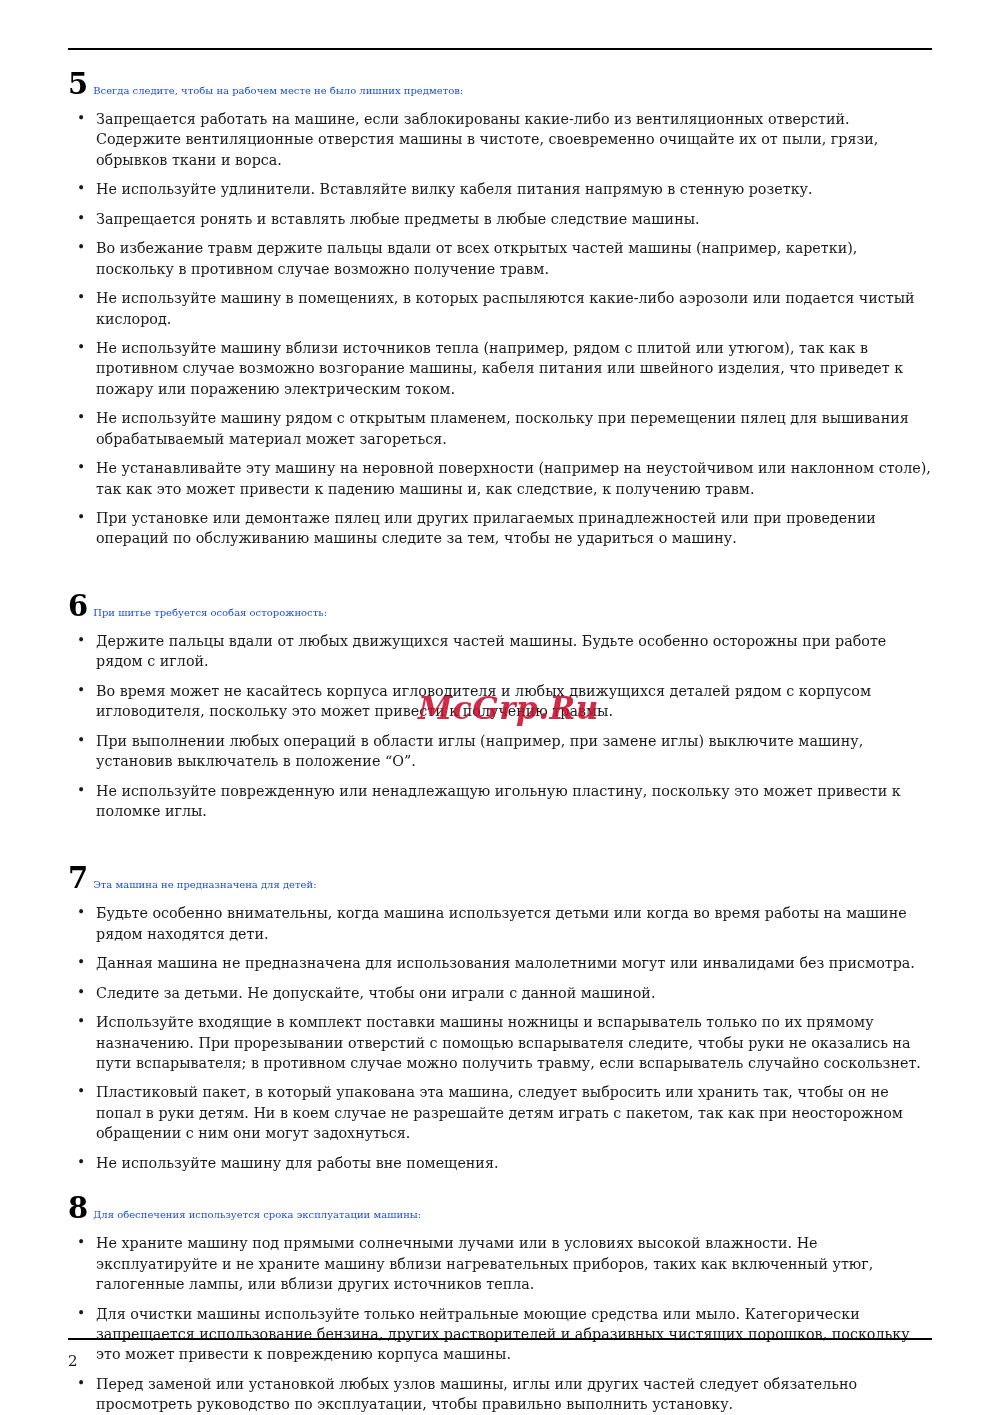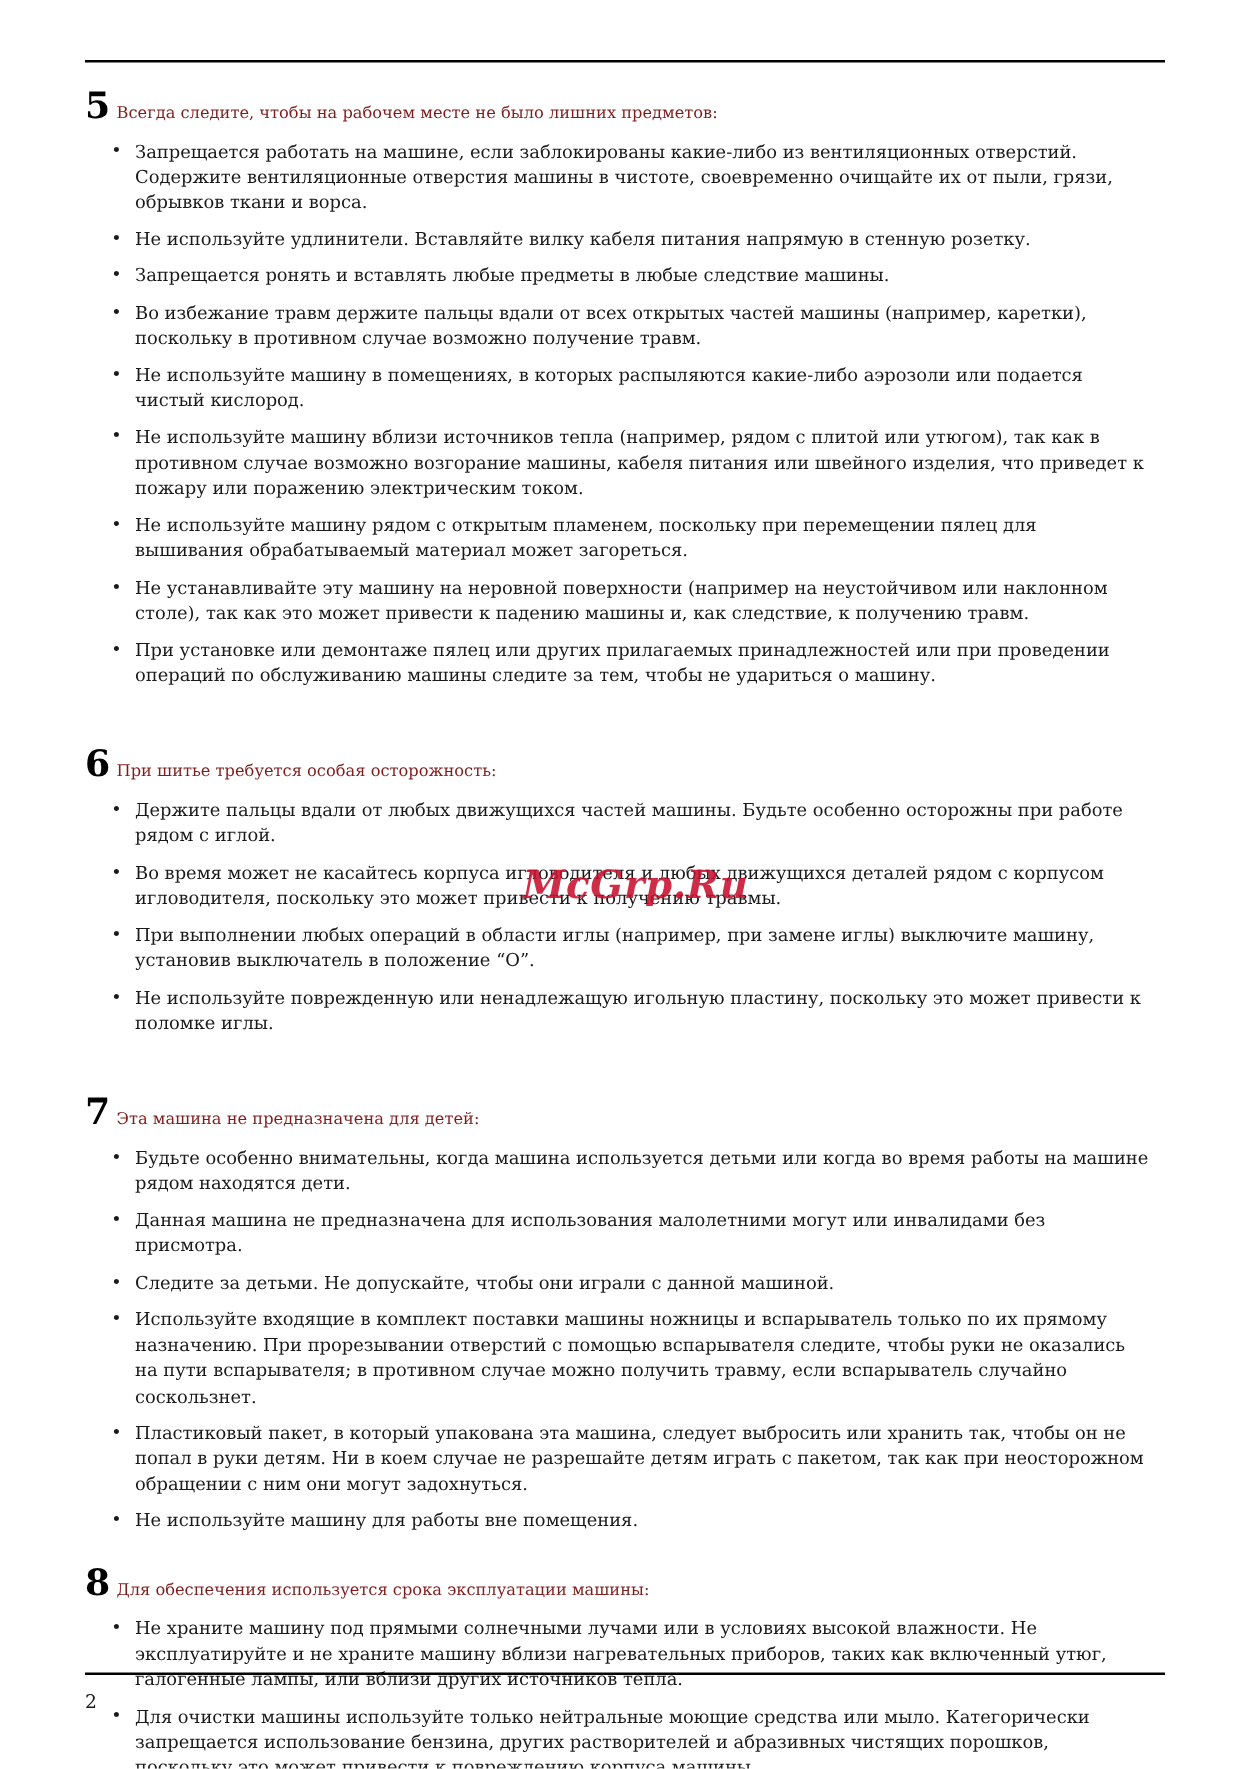--- a/index.html
+++ b/index.html
@@ -52,27 +52,27 @@
   }
   .sec-num {
     font-family: "DejaVu Serif", "Liberation Serif", serif;
     font-size: 29px;
     font-weight: bold;
     line-height: 1;
     color: #000000;
     margin-right: 5px;
   }
   .sec-title {
-    font-size: 13px;
+    font-size: 10px;
     line-height: 1.35;
-    color: #7f1d1d;
+    color: #1d4ed8;
   }
   ul.bullets {
     list-style: none;
-    margin: 12px;
+    margin: 0;
     padding: 0;
   }
   ul.bullets li {
     position: relative;
     padding-left: 28px;
     margin-bottom: 9px;
     font-size: 14.3px;
     line-height: 1.43;
     text-align: left;
     color: #1a1a1a;

